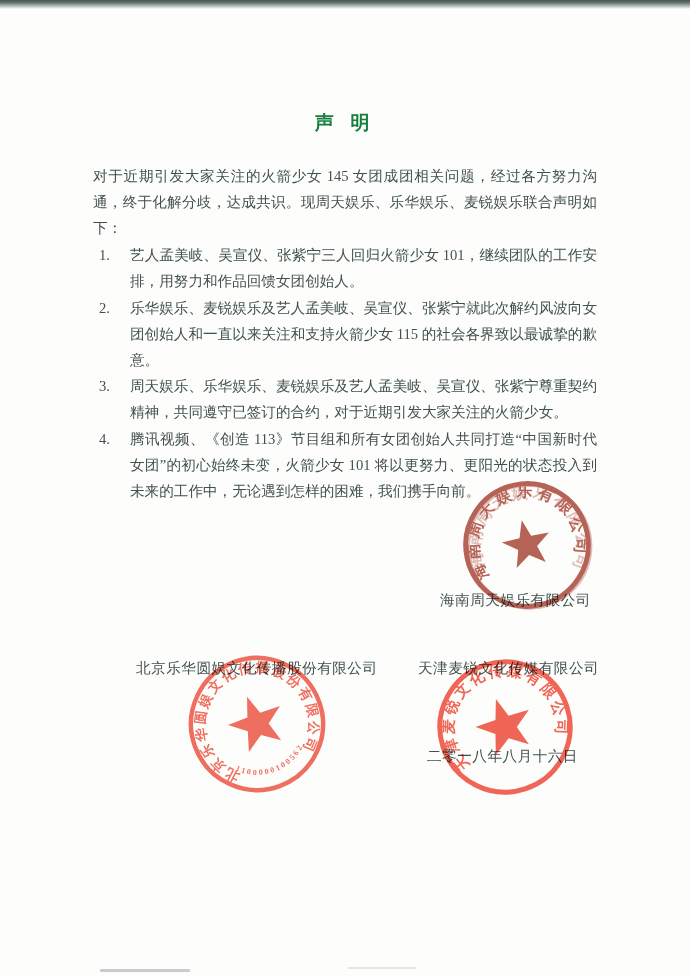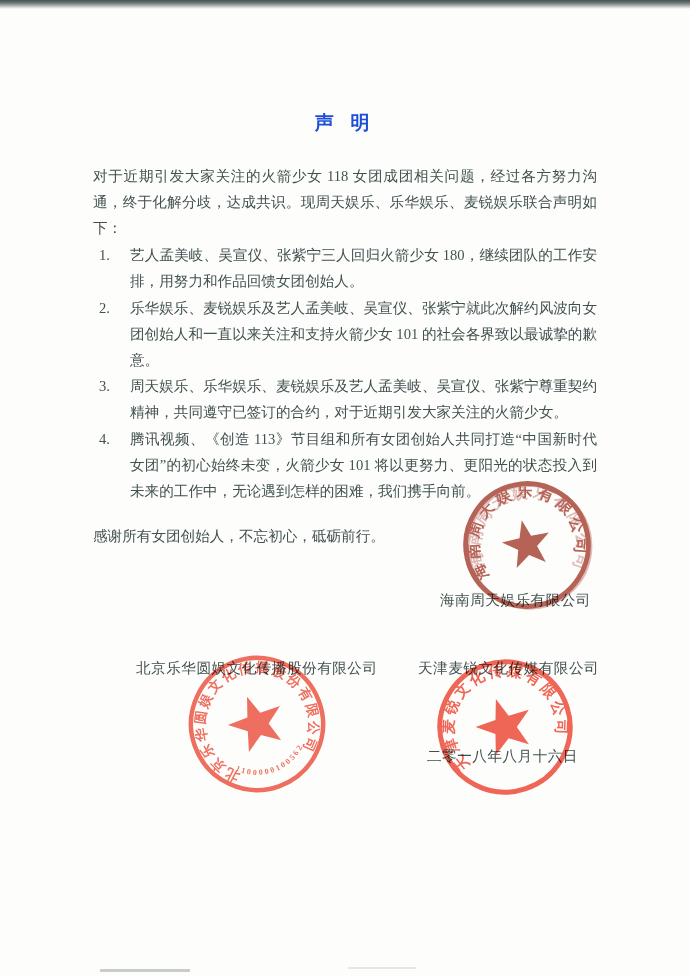--- a/index.html
+++ b/index.html
@@ -31,21 +31,21 @@
     position:absolute;
     left:93px; top:0;
     width:504px;
   }
   .title {
     margin:110px 0 0 0;
     font-size:19px;
     font-weight:bold;
     text-align:center;
     letter-spacing:6px;
-    color:#1d4ed8;
+    color:#15803d;
     line-height:26px;
   }
   .intro {
     margin:27px 0 0 0;
     font-size:14.6px;
     line-height:26.2px;
     text-align:justify;
     text-justify:inter-character;
   }
   .statement-list {
@@ -98,42 +98,41 @@
 </style>
 </head>
 <body>
 
 <div class="page">
   <div class="scan-edge-top"></div>
 
   <div class="content">
     <h1 class="title">声  明</h1>
 
-    <p class="intro">对于近期引发大家关注的火箭少女 118 女团成团相关问题，经过各方努力沟通，终于化解分歧，达成共识。现周天娱乐、乐华娱乐、麦锐娱乐联合声明如下：</p>
+    <p class="intro">对于近期引发大家关注的火箭少女 145 女团成团相关问题，经过各方努力沟通，终于化解分歧，达成共识。现周天娱乐、乐华娱乐、麦锐娱乐联合声明如下：</p>
 
     <ol class="statement-list">
       <li>
         <span class="num">1.</span>
-        <span class="txt">艺人孟美岐、吴宣仪、张紫宁三人回归火箭少女 180，继续团队的工作安排，用努力和作品回馈女团创始人。</span>
+        <span class="txt">艺人孟美岐、吴宣仪、张紫宁三人回归火箭少女 101，继续团队的工作安排，用努力和作品回馈女团创始人。</span>
       </li>
       <li>
         <span class="num">2.</span>
-        <span class="txt">乐华娱乐、麦锐娱乐及艺人孟美岐、吴宣仪、张紫宁就此次解约风波向女团创始人和一直以来关注和支持火箭少女 101 的社会各界致以最诚挚的歉意。</span>
+        <span class="txt">乐华娱乐、麦锐娱乐及艺人孟美岐、吴宣仪、张紫宁就此次解约风波向女团创始人和一直以来关注和支持火箭少女 115 的社会各界致以最诚挚的歉意。</span>
       </li>
       <li>
         <span class="num">3.</span>
         <span class="txt">周天娱乐、乐华娱乐、麦锐娱乐及艺人孟美岐、吴宣仪、张紫宁尊重契约精神，共同遵守已签订的合约，对于近期引发大家关注的火箭少女。</span>
       </li>
       <li>
         <span class="num">4.</span>
         <span class="txt">腾讯视频、《创造 113》节目组和所有女团创始人共同打造“中国新时代女团”的初心始终未变，火箭少女 101 将以更努力、更阳光的状态投入到未来的工作中，无论遇到怎样的困难，我们携手向前。</span>
       </li>
     </ol>
 
-    <p class="closing">感谢所有女团创始人，不忘初心，砥砺前行。</p>
   </div>
 
   <div class="caption caption-hainan">海南周天娱乐有限公司</div>
   <div class="caption caption-beijing">北京乐华圆娱文化传播股份有限公司</div>
   <div class="caption caption-tianjin">天津麦锐文化传媒有限公司</div>
   <div class="caption caption-date">二零一八年八月十六日</div>
 
   <svg class="seal seal-hainan" viewBox="-75 -75 150 150">
     <defs>
       <path id="arcHainan" d="M -44,24 A 50.1,50.1 0 1 1 44,24" fill="none"></path>

